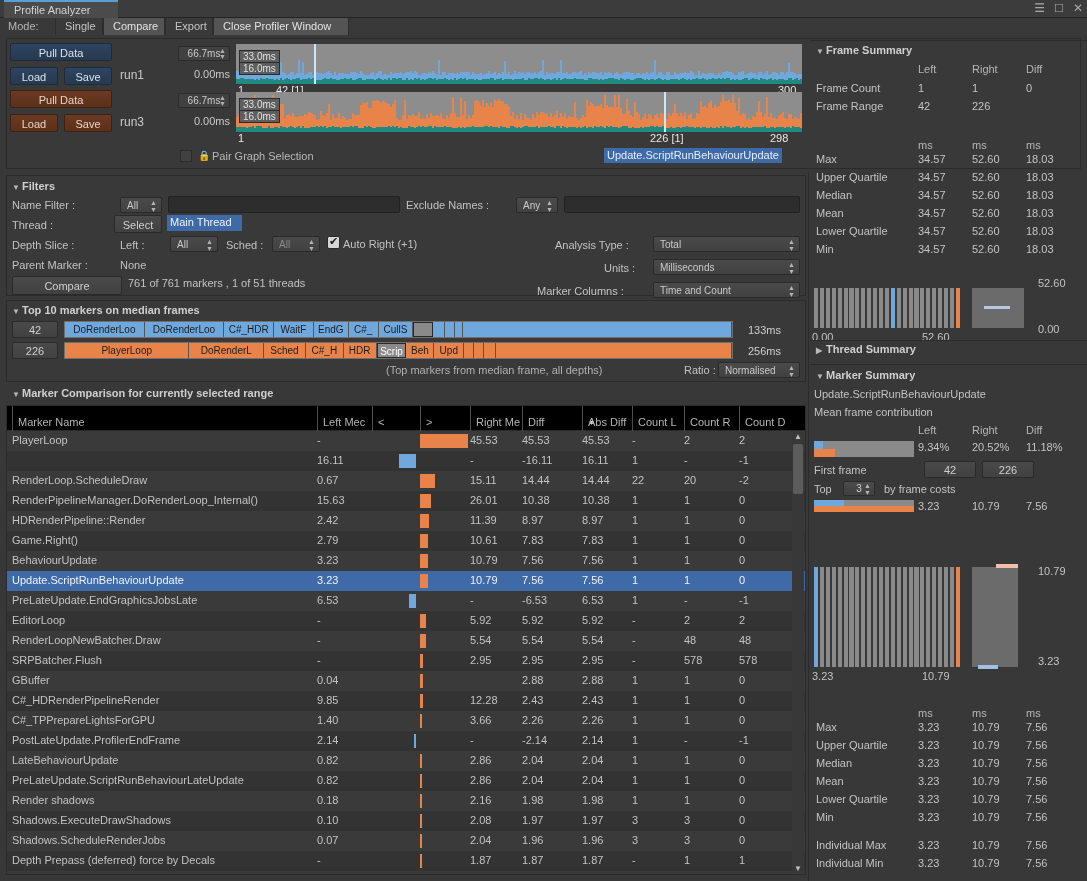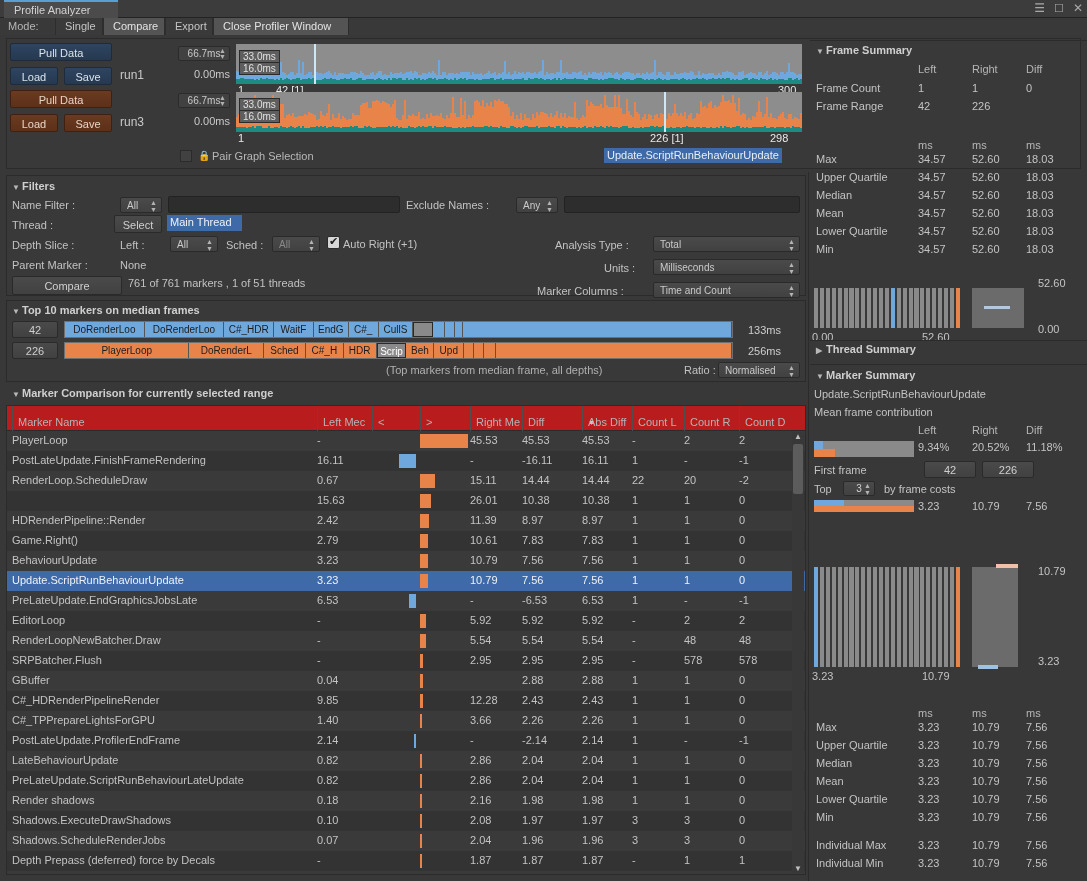--- a/index.html
+++ b/index.html
@@ -107,21 +107,21 @@
     text-align:center; line-height:16px;
   }
   .stackbar { position:absolute; height:17px; border:1px solid #6f6f6f; display:flex; overflow:hidden; }
   .seg { position:relative; height:100%; border-right:1px solid #555; font-size:10px;
          color:#1d1d1d; overflow:hidden; white-space:nowrap; text-align:center; line-height:15px; }
   .seg.sel { background:#8a8a8a !important; border:1px solid #2a2a2a; color:#ffffff; }
   .totms { position:absolute; font-size:11px; color:#cdcdcd; }
 
   
   .tbl { position:absolute; left:6px; top:405px; width:800px; height:470px; background:#383838; border:1px solid #2b2b2b; }
-  .thead { position:absolute; left:0; top:0; width:100%; height:25px; background:#b91c1c; border-bottom:1px solid #2b2b2b; }
+  .thead { position:absolute; left:0; top:0; width:100%; height:25px; background:#000000; border-bottom:1px solid #2b2b2b; }
   .th { position:absolute; top:0; height:25px; font-size:11px; color:#b4b4b4;
         line-height:32px; border-left:1px solid #4e4e4e; padding-left:5px; overflow:hidden; white-space:nowrap; }
   .th .sortarrow { position:absolute; left:5px; top:1px; font-size:7px; color:#c8c8c8; }
   .rows { position:absolute; left:0; top:25px; width:100%; bottom:0; overflow:hidden; }
   .row { position:relative; height:20px; width:100%; }
   .row.odd { background:#3a3a3a; }
   .row.even { background:#333333; }
   .row.sel { background:#3f6aa8; }
   .cell { position:absolute; top:0; height:20px; line-height:19px; font-size:11px; color:#c3c3c3; white-space:nowrap; overflow:hidden; }
   .row.sel .cell { color:#eef2f8; }
@@ -1477,21 +1477,20 @@
           <div class="cell" style="left:310px;width:55px;">-</div>
           <div class="bar o" style="left:413px;width:48px;"></div>
           <div class="cell" style="left:463px;width:52px;">45.53</div>
           <div class="cell" style="left:515px;width:60px;">45.53</div>
           <div class="cell" style="left:575px;width:50px;">45.53</div>
           <div class="cell" style="left:625px;width:52px;">-</div>
           <div class="cell" style="left:677px;width:55px;">2</div>
           <div class="cell" style="left:732px;width:55px;">2</div>
         </div>
         <div class="row even">
-          <div class="cell" style="left:5px;width:305px;">PostLateUpdate.FinishFrameRendering</div>
           <div class="cell" style="left:310px;width:55px;">16.11</div>
           <div class="bar b" style="left:392.0160333845816px;width:16.983966615418403px;"></div>
           <div class="cell" style="left:463px;width:52px;">-</div>
           <div class="cell" style="left:515px;width:60px;">-16.11</div>
           <div class="cell" style="left:575px;width:50px;">16.11</div>
           <div class="cell" style="left:625px;width:52px;">1</div>
           <div class="cell" style="left:677px;width:55px;">-</div>
           <div class="cell" style="left:732px;width:55px;">-1</div>
         </div>
         <div class="row odd">
@@ -1499,20 +1498,21 @@
           <div class="cell" style="left:310px;width:55px;">0.67</div>
           <div class="bar o" style="left:413px;width:15.223369207116187px;"></div>
           <div class="cell" style="left:463px;width:52px;">15.11</div>
           <div class="cell" style="left:515px;width:60px;">14.44</div>
           <div class="cell" style="left:575px;width:50px;">14.44</div>
           <div class="cell" style="left:625px;width:52px;">22</div>
           <div class="cell" style="left:677px;width:55px;">20</div>
           <div class="cell" style="left:732px;width:55px;">-2</div>
         </div>
         <div class="row even">
+          <div class="cell" style="left:5px;width:305px;">RenderPipelineManager.DoRenderLoop_Internal()</div>
           <div class="cell" style="left:310px;width:55px;">15.63</div>
           <div class="bar o" style="left:413px;width:10.943114430046124px;"></div>
           <div class="cell" style="left:463px;width:52px;">26.01</div>
           <div class="cell" style="left:515px;width:60px;">10.38</div>
           <div class="cell" style="left:575px;width:50px;">10.38</div>
           <div class="cell" style="left:625px;width:52px;">1</div>
           <div class="cell" style="left:677px;width:55px;">1</div>
           <div class="cell" style="left:732px;width:55px;">0</div>
         </div>
         <div class="row odd">

